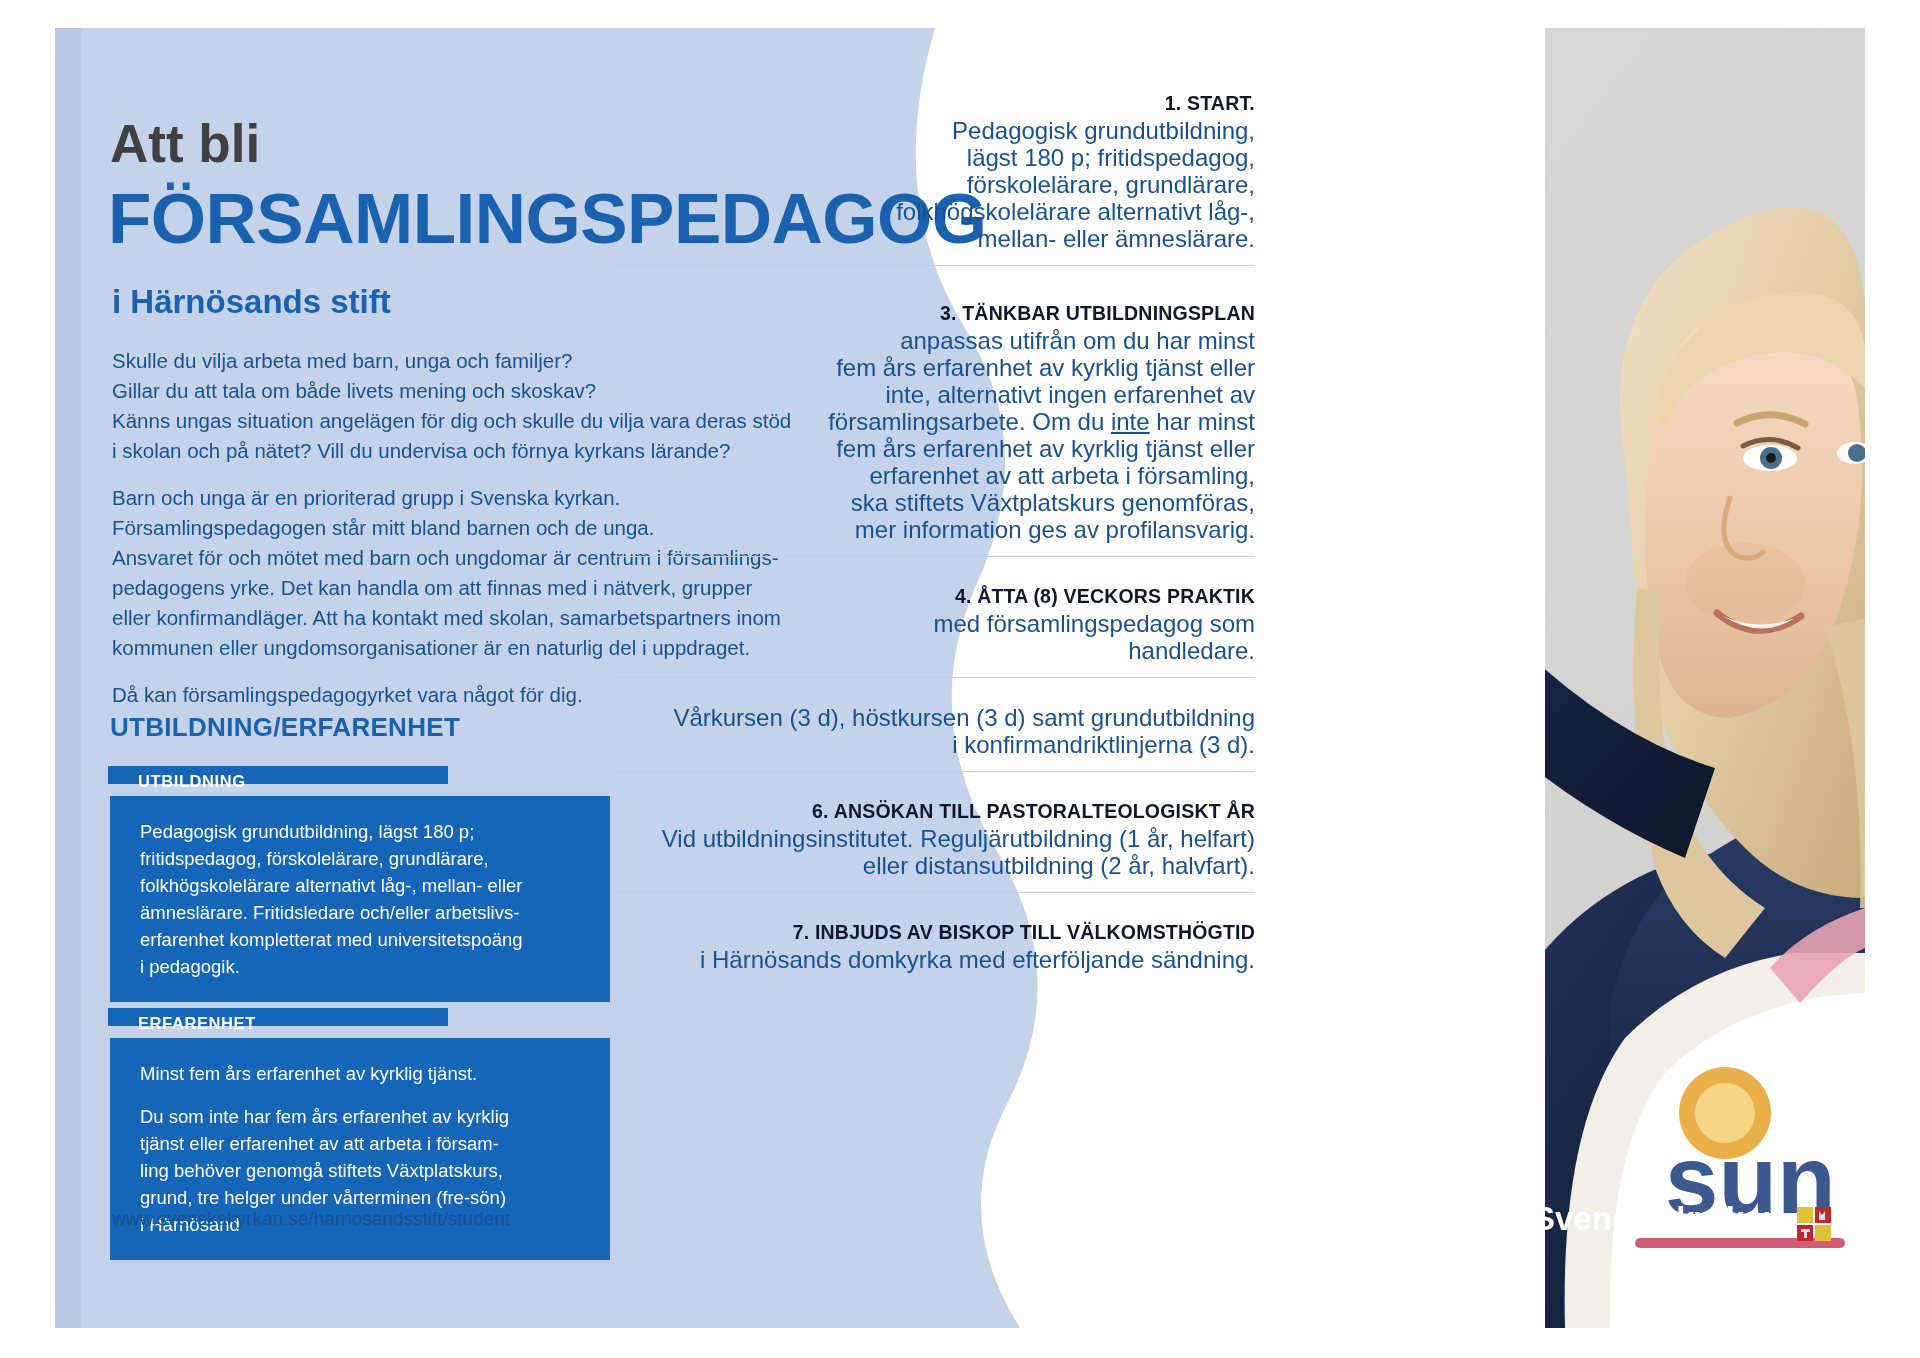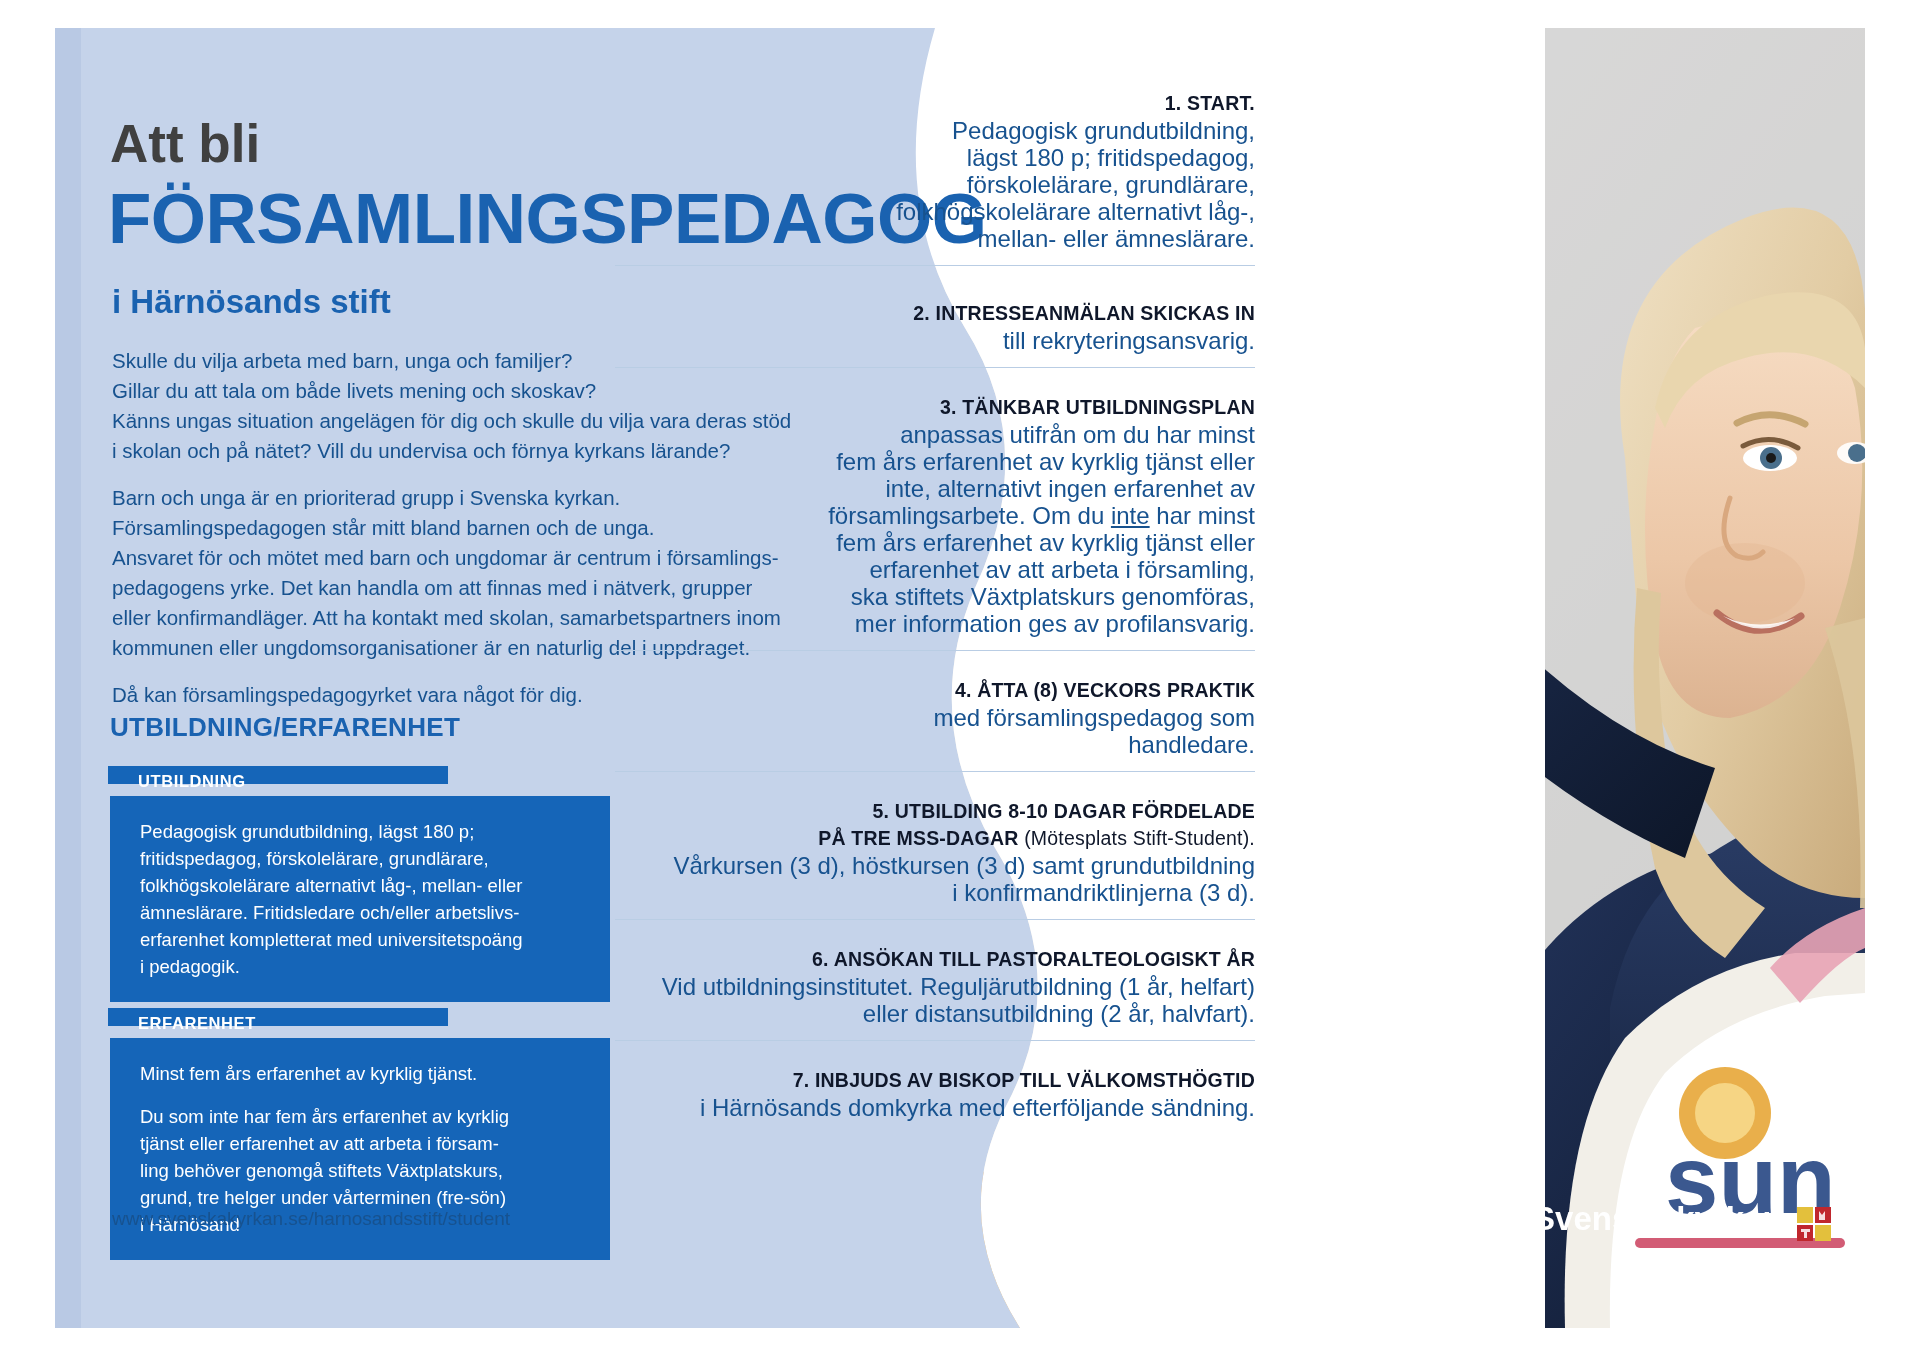--- a/index.html
+++ b/index.html
@@ -327,25 +327,20 @@
       <div class="step" style="margin-bottom:34px;">
         <div class="hd">1. START.</div>
         <div class="bd" style="white-space:pre-line">Pedagogisk grundutbildning,
 lägst 180 p;  fritidspedagog,
 förskolelärare, grundlärare,
 folkhögskolelärare alternativt låg-,
 mellan- eller ämneslärare.</div>
         <div class="rule"></div>
       </div>
 
-      <div class="step" style="margin-bottom:26px;">
-        <div class="hd">2. INTRESSEANMÄLAN SKICKAS IN</div>
-        <div class="bd" style="white-space:pre-line">till rekryteringsansvarig.</div>
-        <div class="rule"></div>
-      </div>
 
       <div class="step" style="margin-bottom:26px;">
         <div class="hd">3. TÄNKBAR UTBILDNINGSPLAN</div>
         <div class="bd" style="white-space:pre-line"><span>anpassas utifrån om du har minst
 fem års erfarenhet av kyrklig tjänst eller
 inte, alternativt ingen erfarenhet av
 församlingsarbete. Om du </span><span class="u">inte</span><span> har minst
 fem års erfarenhet av kyrklig tjänst eller
 erfarenhet av att arbeta i församling,
 ska stiftets Växtplatskurs genomföras,
@@ -354,22 +349,20 @@
       </div>
 
       <div class="step" style="margin-bottom:26px;">
         <div class="hd">4.  ÅTTA (8) VECKORS PRAKTIK</div>
         <div class="bd" style="white-space:pre-line">med församlingspedagog som
 handledare.</div>
         <div class="rule"></div>
       </div>
 
       <div class="step" style="margin-bottom:26px;">
-        <div class="hd" style="white-space:pre-line"><span>5.  UTBILDING 8-10 DAGAR FÖRDELADE
-PÅ TRE MSS-DAGAR</span><span style="font-weight:400"> (Mötesplats Stift-Student).</span></div>
         <div class="bd" style="white-space:pre-line">Vårkursen (3 d), höstkursen (3 d) samt grundutbildning
 i konfirmandriktlinjerna (3 d).</div>
         <div class="rule"></div>
       </div>
 
       <div class="step" style="margin-bottom:26px;">
         <div class="hd">6. ANSÖKAN TILL PASTORALTEOLOGISKT ÅR</div>
         <div class="bd" style="white-space:pre-line">Vid utbildningsinstitutet. Reguljärutbildning (1 år, helfart)
 eller distansutbildning (2 år, halvfart).</div>
         <div class="rule"></div>

